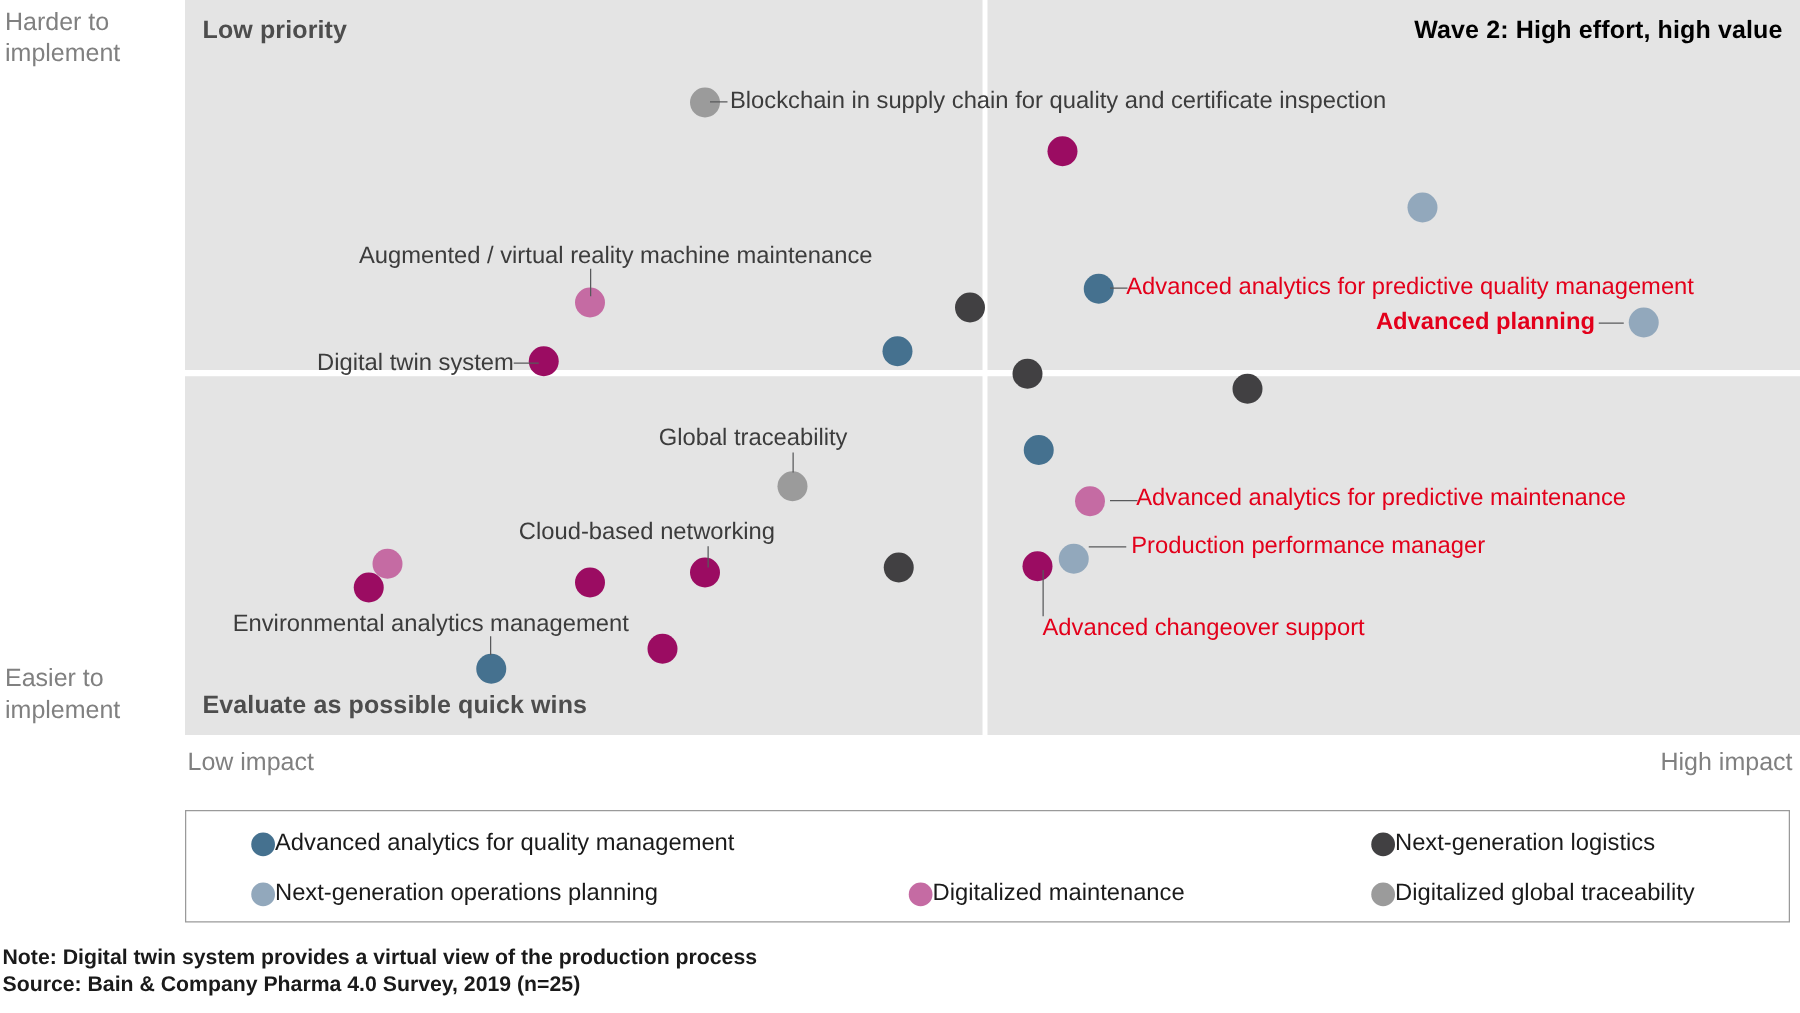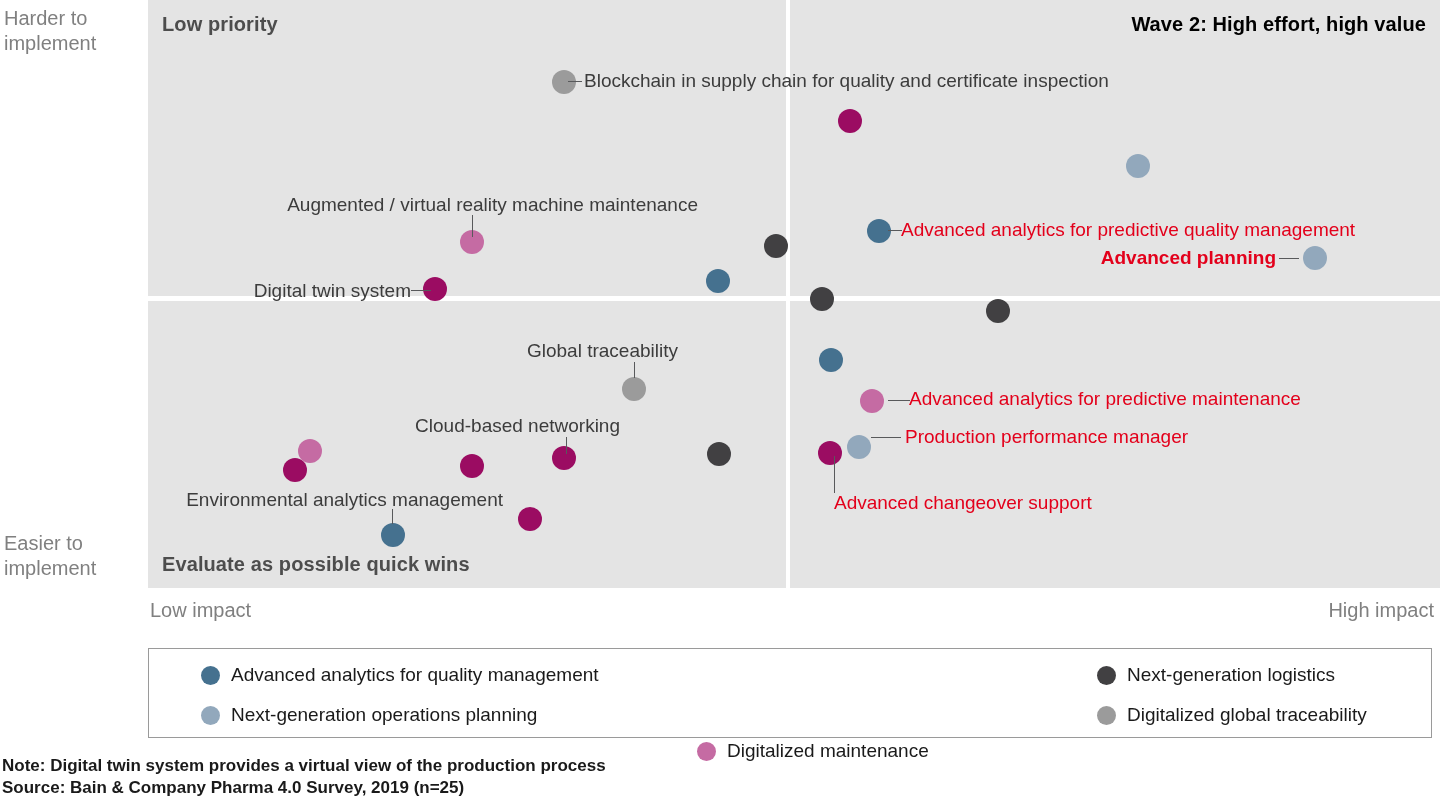--- a/index.html
+++ b/index.html
@@ -84,21 +84,20 @@
     left:148px; top:648px;
     width:1284px; height:90px;
     border:1px solid #9a9a9a;
     background:#ffffff;
     box-sizing:border-box;
   }
   .lg-item{
     position:absolute;
     display:flex;
     align-items:center;
-    gap:11px;
     font-size:19px;
     color:#1a1a1a;
     white-space:nowrap;
   }
   .lg-dot{
     width:19px;height:19px;border-radius:50%;
     flex:0 0 auto;
   }
 
   
@@ -185,21 +184,21 @@
 
 <div id="legend">
   <div class="lg-item" style="left:52px;top:15px;">
     <span class="lg-dot" style="background: rgb(69, 113, 143);"></span>
     <span>Advanced analytics for quality management</span>
   </div>
   <div class="lg-item" style="left:52px;top:55px;">
     <span class="lg-dot" style="background: rgb(146, 168, 188);"></span>
     <span>Next-generation operations planning</span>
   </div>
-  <div class="lg-item" style="left:548px;top:55px;margin-top:36px;">
+  <div class="lg-item" style="left:578px;top:55px;">
     <span class="lg-dot" style="background: rgb(197, 107, 163);"></span>
     <span>Digitalized maintenance</span>
   </div>
   <div class="lg-item" style="left:948px;top:15px;">
     <span class="lg-dot" style="background: rgb(65, 64, 66);"></span>
     <span>Next-generation logistics</span>
   </div>
   <div class="lg-item" style="left:948px;top:55px;">
     <span class="lg-dot" style="background: rgb(155, 155, 155);"></span>
     <span>Digitalized global traceability</span>

